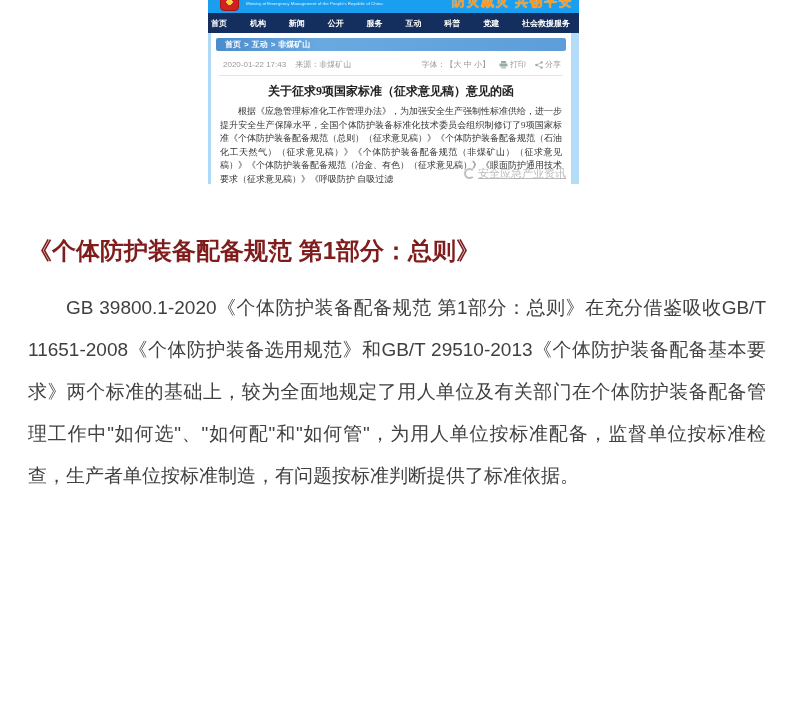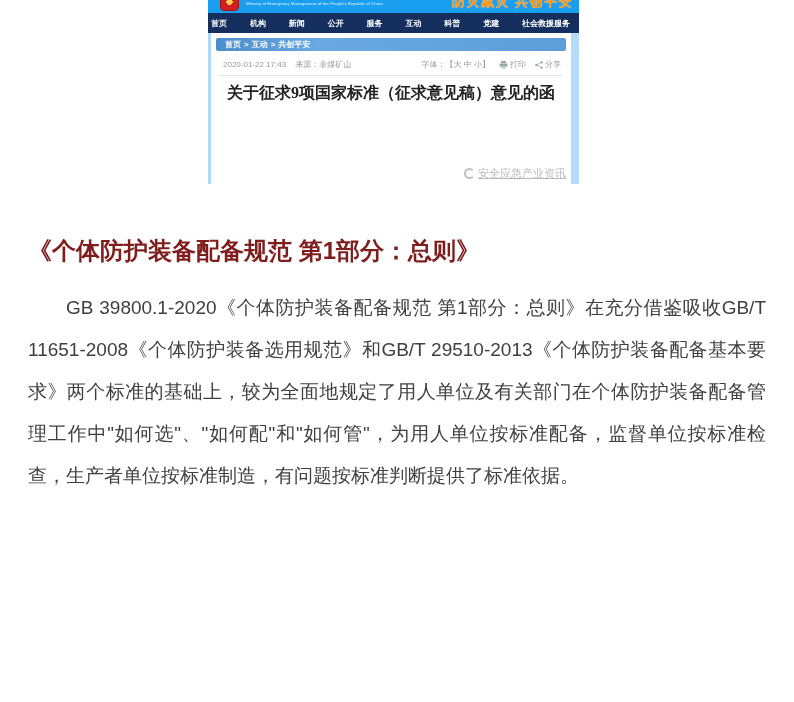--- a/index.html
+++ b/index.html
@@ -56,21 +56,21 @@
   .crumb-bar span{white-space:nowrap;}
   .meta-row{
     margin:0 8px;padding:8px 2px 5px 4px;
     display:flex;justify-content:space-between;align-items:flex-end;
     color:#999;font-size:8px;border-bottom:1px solid #e4e4e4;
   }
   .meta-left,.meta-right{display:flex;align-items:center;gap:9px;white-space:nowrap;}
   .meta-icon{display:inline-block;vertical-align:middle;margin-right:2px;}
   .shot-title{
     font-family:"Liberation Serif","DejaVu Serif",serif;
-    font-size:16px;font-weight:bold;color:#222;text-align:center;
+    font-size:12px;font-weight:bold;color:#222;text-align:center;
     margin:7px 0 5px 0;
   }
   .shot-body{
     font-family:"Liberation Serif","DejaVu Serif",serif;
     font-size:9px;line-height:13.5px;color:#333;text-align:justify;
     padding:0 9px;text-indent:2em;
   }
   .watermark{
     position:absolute;right:5px;bottom:3px;display:flex;align-items:center;gap:3px;
     color:rgba(130,130,130,.55);font-size:11px;white-space:nowrap;text-decoration:underline;
@@ -119,21 +119,21 @@
     <span class="nav-item">社会救援服务</span>
   </div>
 
   <div class="shot-page">
 
     <div class="crumb-bar">
       <span>首页</span>
       <span>&gt;</span>
       <span>互动</span>
       <span>&gt;</span>
-      <span>共创平安</span>
+      <span>非煤矿山</span>
     </div>
 
     <div class="meta-row">
       <div class="meta-left">
         <span>2020-01-22 17:43</span>
         <span>来源：非煤矿山</span>
       </div>
       <div class="meta-right">
         <span>字体：【大 中 小】</span>
         <span><svg class="meta-icon" width="9" height="8" viewBox="0 0 9 8">
@@ -145,20 +145,21 @@
               <circle cx="6.6" cy="1.4" r="1.2" fill="#9aa"></circle>
               <circle cx="1.4" cy="4" r="1.2" fill="#9aa"></circle>
               <circle cx="6.6" cy="6.6" r="1.2" fill="#9aa"></circle>
               <path d="M1.4 4 6.6 1.4 M1.4 4 6.6 6.6" stroke="#9aa" stroke-width="0.7" fill="none"></path>
             </svg><span>分享</span></span>
       </div>
     </div>
 
     <div class="shot-title">关于征求9项国家标准（征求意见稿）意见的函</div>
 
+    <div class="shot-body">根据《应急管理标准化工作管理办法》，为加强安全生产强制性标准供给，进一步提升安全生产保障水平，全国个体防护装备标准化技术委员会组织制修订了9项国家标准《个体防护装备配备规范（总则）（征求意见稿）》《个体防护装备配备规范（石油化工天然气）（征求意见稿）》《个体防护装备配备规范（非煤矿山）（征求意见稿）》《个体防护装备配备规范（冶金、有色）（征求意见稿）》《眼面防护通用技术要求（征求意见稿）》《呼吸防护 自吸过滤</div>
 
     <div class="watermark">
       <span class="wm-ring"></span>
       <span>安全应急产业资讯</span>
     </div>
   </div>
 </div>
 
 <div class="main">
 

